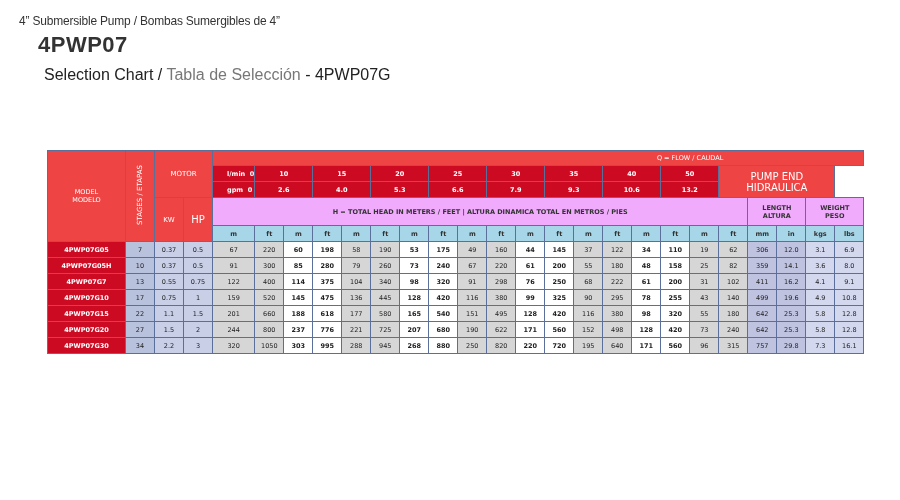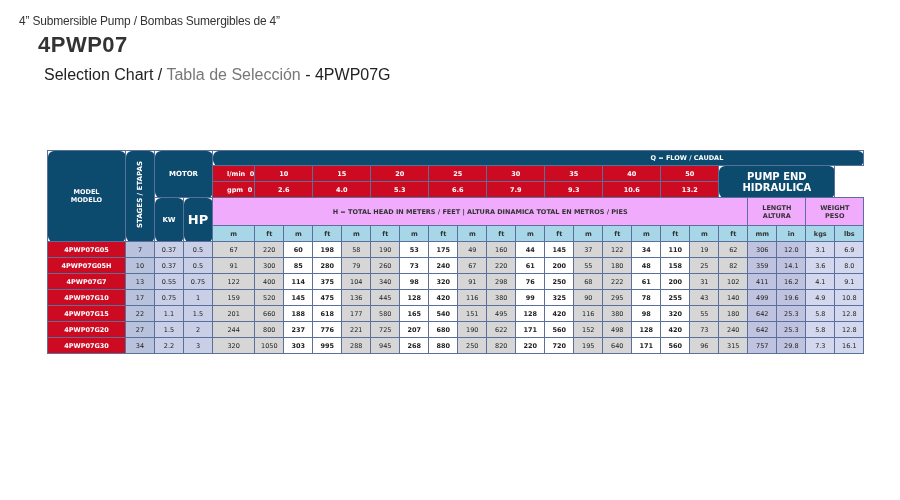--- a/index.html
+++ b/index.html
@@ -3,21 +3,21 @@
 <meta charset="utf-8">
 <style>
   html, body { margin:0; padding:0; background:#ffffff; }
   body { width:900px; height:500px; position:relative; overflow:hidden; font-family:"Liberation Sans", sans-serif; color:#222; }
   .subtitle { position:absolute; left:19px; top:13px; font-size:13px; color:#333; font-family:"Liberation Sans", sans-serif; letter-spacing:-0.2px; transform:scaleX(0.92); transform-origin:left; }
   .model-title { position:absolute; left:18px; top:32px; font-size:22px; font-weight:bold; color:#333; letter-spacing:0.5px;margin-left:20px; }
   .chart-title { position:absolute; left:44px; top:66px; font-size:16px; color:#222; }
   .chart-title .es { color:#777; }
   table.sel { position:absolute; left:47px; top:150px; border-collapse:collapse; table-layout:fixed; font-family:"DejaVu Sans", sans-serif; }
   table.sel td { border:1px solid #5a6f9a; padding:0; text-align:center; vertical-align:middle; font-size:6.5px; height:15px; }
-  .blue { background:#0c4a6e; color:#fff; font-weight:bold;border-radius:6px; }
+  .blue { background:#ef4444; color:#fff; font-weight:normal; }
   .red { background:#cc0a22; color:#fff; font-weight:bold; }
   .white { background:#f0abfc; color:#333; font-weight:bold; }
   .lblue { background:#a6d6e8; color:#333; font-weight:bold; }
   .model { background:#cc0a22; color:#fff; font-weight:bold; font-size:6.5px; height:15px; }
   .stg { background:#b9c2dd; color:#222; }
   .mot { background:#c9cfe6; color:#222; }
   .gray { background:#d6d6d6; color:#222; }
   .wh { background:#ffffff; color:#222;font-weight:bold; }
   .len { background:#bfc3e0; color:#222; }
   .wt { background:#d4d8ee; color:#222; }
@@ -91,21 +91,21 @@
       <td class="red" colspan="2">4.0</td>
       <td class="red" colspan="2">5.3</td>
       <td class="red" colspan="2">6.6</td>
       <td class="red" colspan="2">7.9</td>
       <td class="red" colspan="2">9.3</td>
       <td class="red" colspan="2">10.6</td>
       <td class="red" colspan="2">13.2</td>
     </tr>
     <tr>
       <td class="blue" rowspan="2" style="font-size:7px">KW</td>
-      <td class="blue" rowspan="2" style="font-size:13px">HP</td>
+      <td class="blue" rowspan="2" style="font-size:10px">HP</td>
       <td class="white" colspan="18" style="height:27px">H = TOTAL HEAD IN METERS / FEET | ALTURA DINAMICA TOTAL EN METROS / PIES</td>
       <td class="white" colspan="2">
           <div>LENGTH</div>
           <div>ALTURA</div>
         </td>
       <td class="white" colspan="2">
           <div>WEIGHT</div>
           <div>PESO</div>
         </td>
     </tr>

